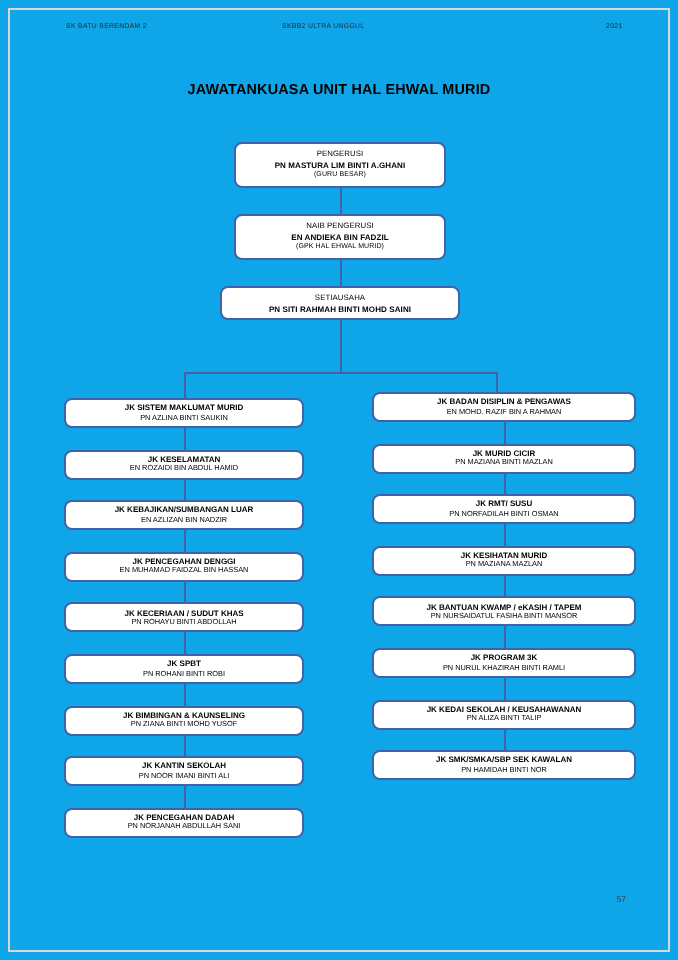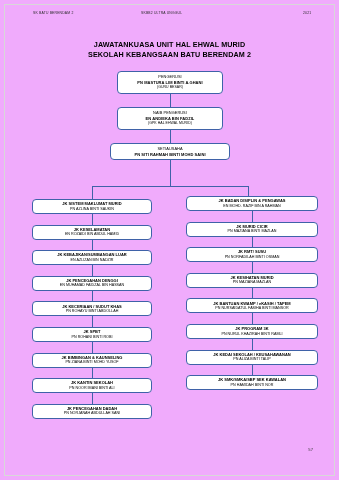--- a/index.html
+++ b/index.html
@@ -1,20 +1,20 @@
 <!DOCTYPE html>
 <html><head>
 <meta charset="utf-8">
 <style>
   html,body{margin:0;padding:0;background:#8a8a8a;}
   body{font-family:"Liberation Sans",sans-serif;}
   .page{
     position:relative;
     width:339px;height:480px;
-    background:#f0abfc;
+    background:#0ea5e9;
     overflow:hidden;
     box-sizing:border-box;
   }
   .page-border{
     position:absolute;left:4px;top:4px;
     width:331px;height:472px;
     border:1px solid #d8d8d8;
     box-sizing:border-box;
     pointer-events:none;
   }
@@ -93,21 +93,20 @@
   <div class="page-border"></div>
 
   <div class="runhead">
     <span class="rh-left">SK BATU BERENDAM 2</span>
     <span class="rh-mid">SKBB2 ULTRA UNGGUL</span>
     <span class="rh-right">2021</span>
   </div>
 
   <div class="title">
     <div>JAWATANKUASA UNIT HAL EHWAL MURID</div>
-    <div>SEKOLAH KEBANGSAAN BATU BERENDAM 2</div>
   </div>
 
   <div class="box top-box" style="left:117px;top:71px;width:106px;height:23px;">
     <div class="ln role">PENGERUSI</div>
     <div class="ln name">PN MASTURA LIM BINTI A.GHANI</div>
     <div class="ln sub">(GURU BESAR)</div>
   </div>
   <div class="vline" style="left:170px;top:94px;height:13px;"></div>
 
   <div class="box top-box" style="left:117px;top:107px;width:106px;height:23px;">

